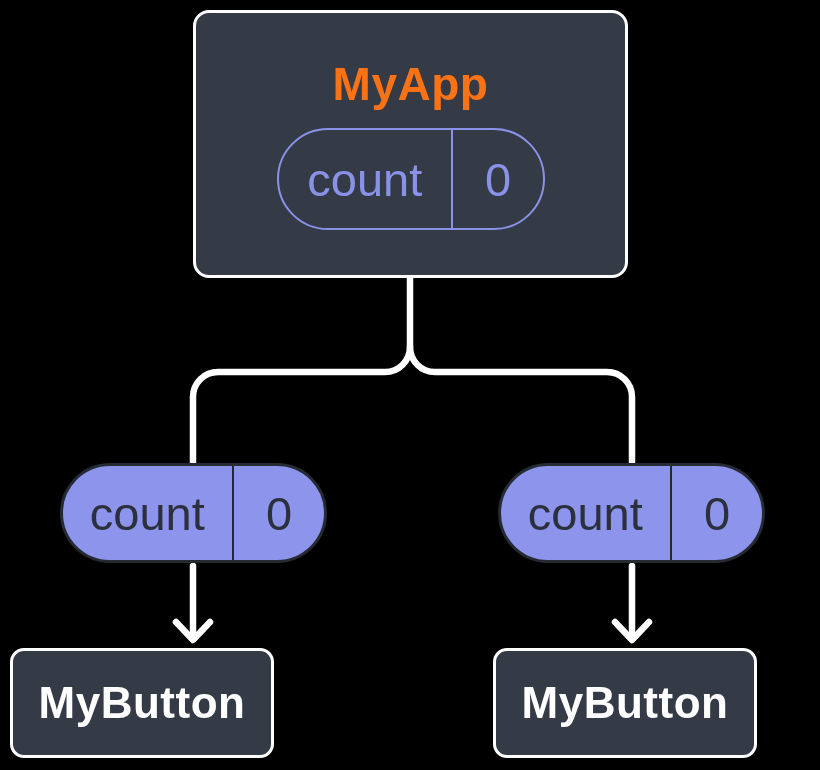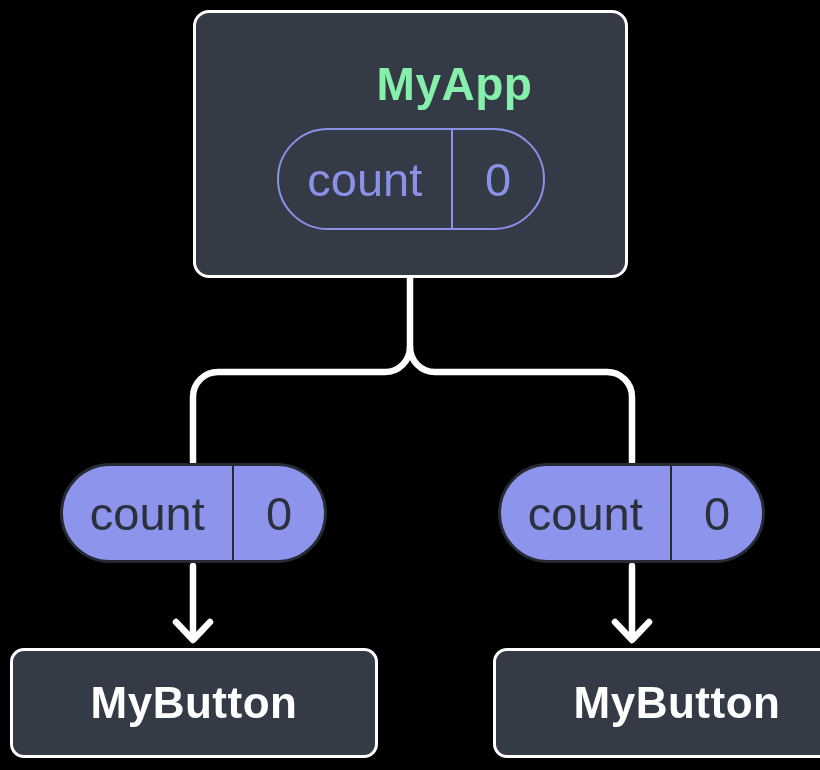--- a/index.html
+++ b/index.html
@@ -37,25 +37,24 @@
   }
   #myapp-node {
     left: 193px; top: 10px;
     width: 435px; height: 268px;
   }
   .node-title {
     position: absolute;
     left: 0;
     width: 100%;
     text-align: center;
-    color: #86efac;
+    color: #f97316;
     font-weight: 700;
     font-size: 46px;
     letter-spacing: 0.5px;
-    margin-left: 44px;
   }
   #myapp-node .node-title { top: 44px; }
   .pill {
     position: absolute;
     box-sizing: border-box;
     display: flex;
     align-items: stretch;
     font-size: 47px;
   }
   .pill .cell {
@@ -81,21 +80,21 @@
     background: var(--pill_fill, #8C94EC);
     border: 3px solid var(--pill_border, #262B33);
     border-radius: 50px;
     color: var(--pill_text, #2B303C);
   }
   .pill.prop-pill .divider { background: var(--pill_border, #262B33); }
   #prop-pill-left  { left: 60px;  top: 463px; }
   #prop-pill-right { left: 498px; top: 463px; }
   .button-node {
     position: absolute;
-    width: 368px; height: 110px;
+    width: 264px; height: 110px;
     background: var(--node_fill, #343A46);
     border: 3px solid var(--node_border, #fff);
     box-sizing: border-box;
     border-radius: 14px;
     display: flex;
     align-items: center;
     justify-content: center;
     color: #fff;
     font-weight: 700;
     font-size: 44px;

